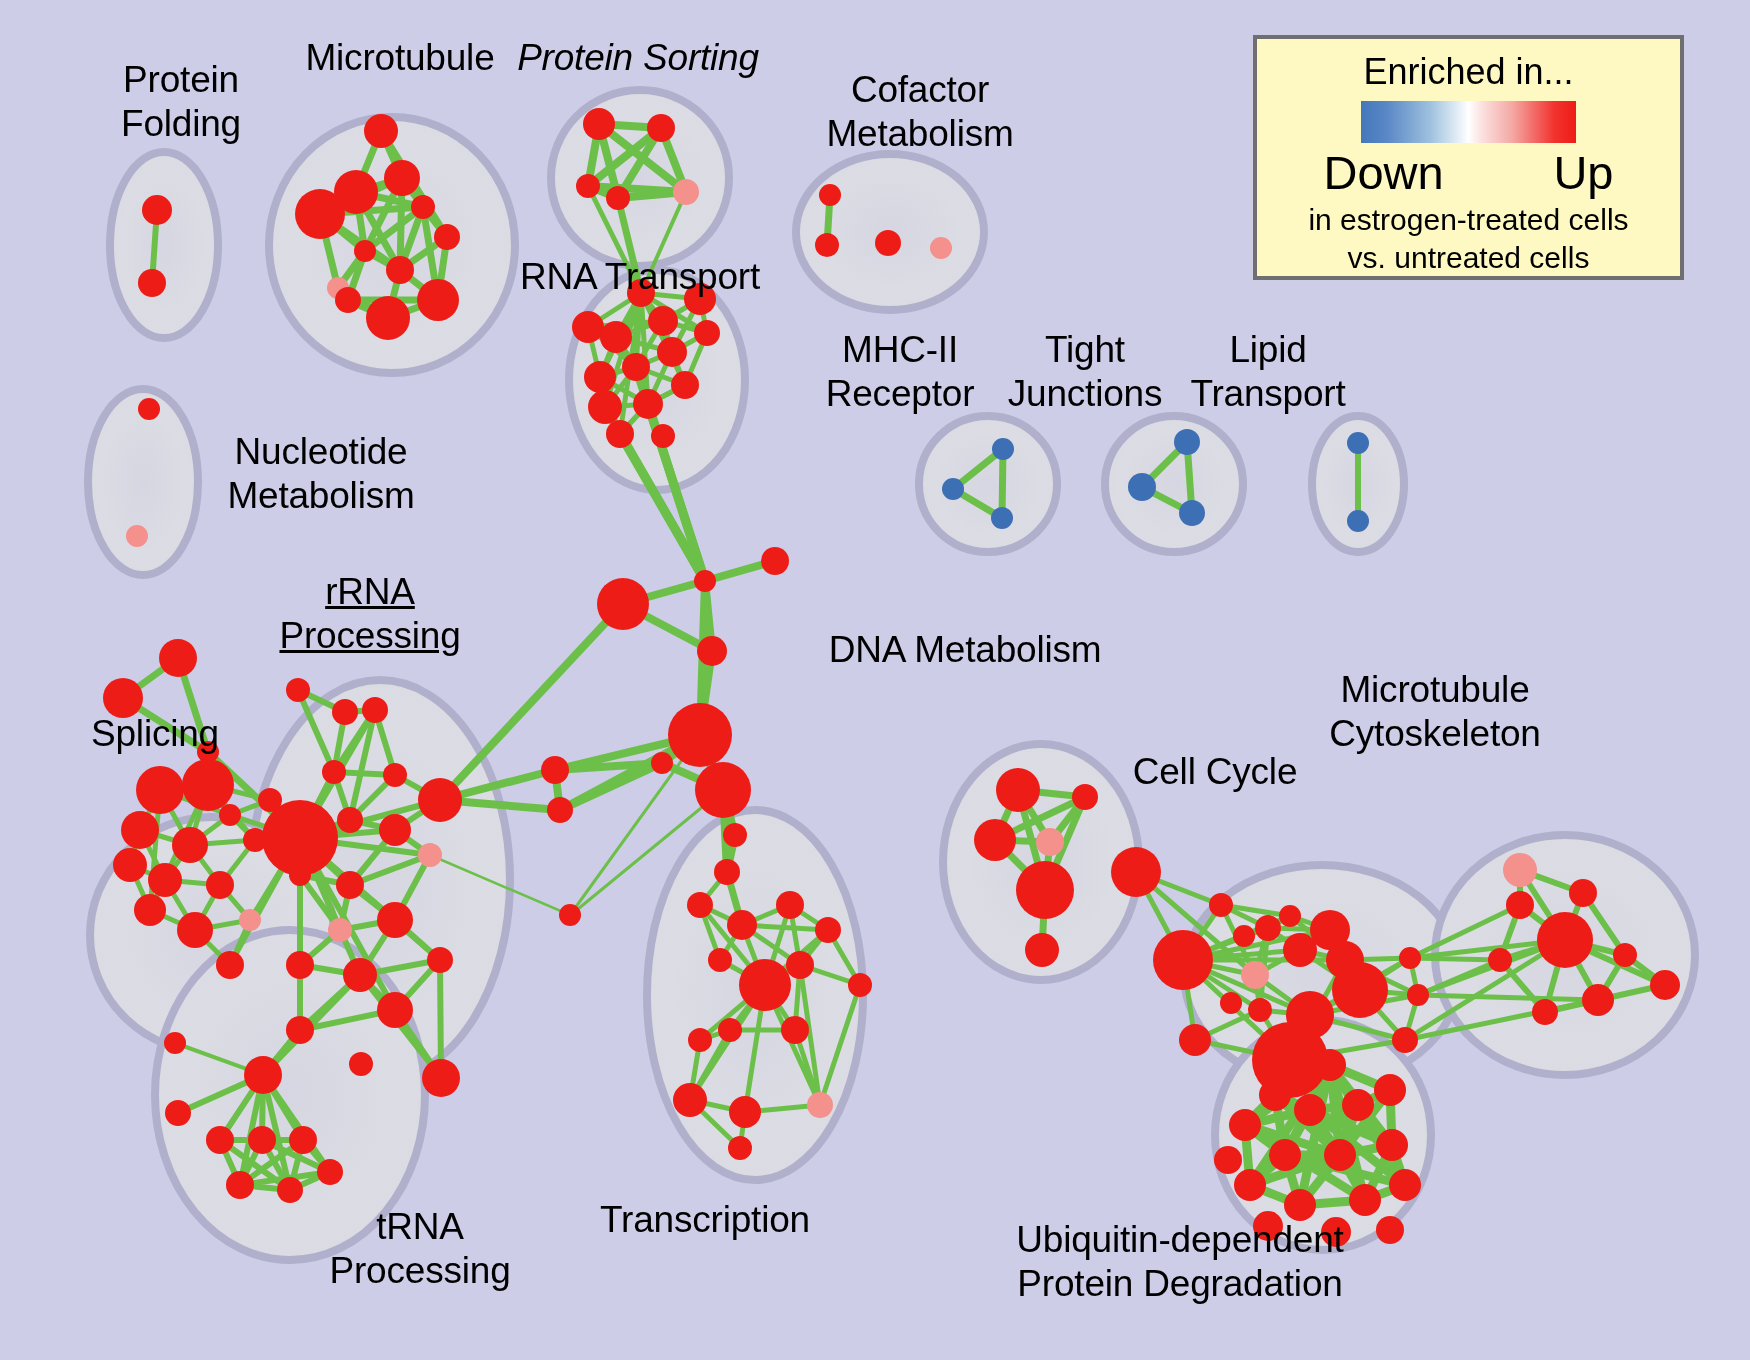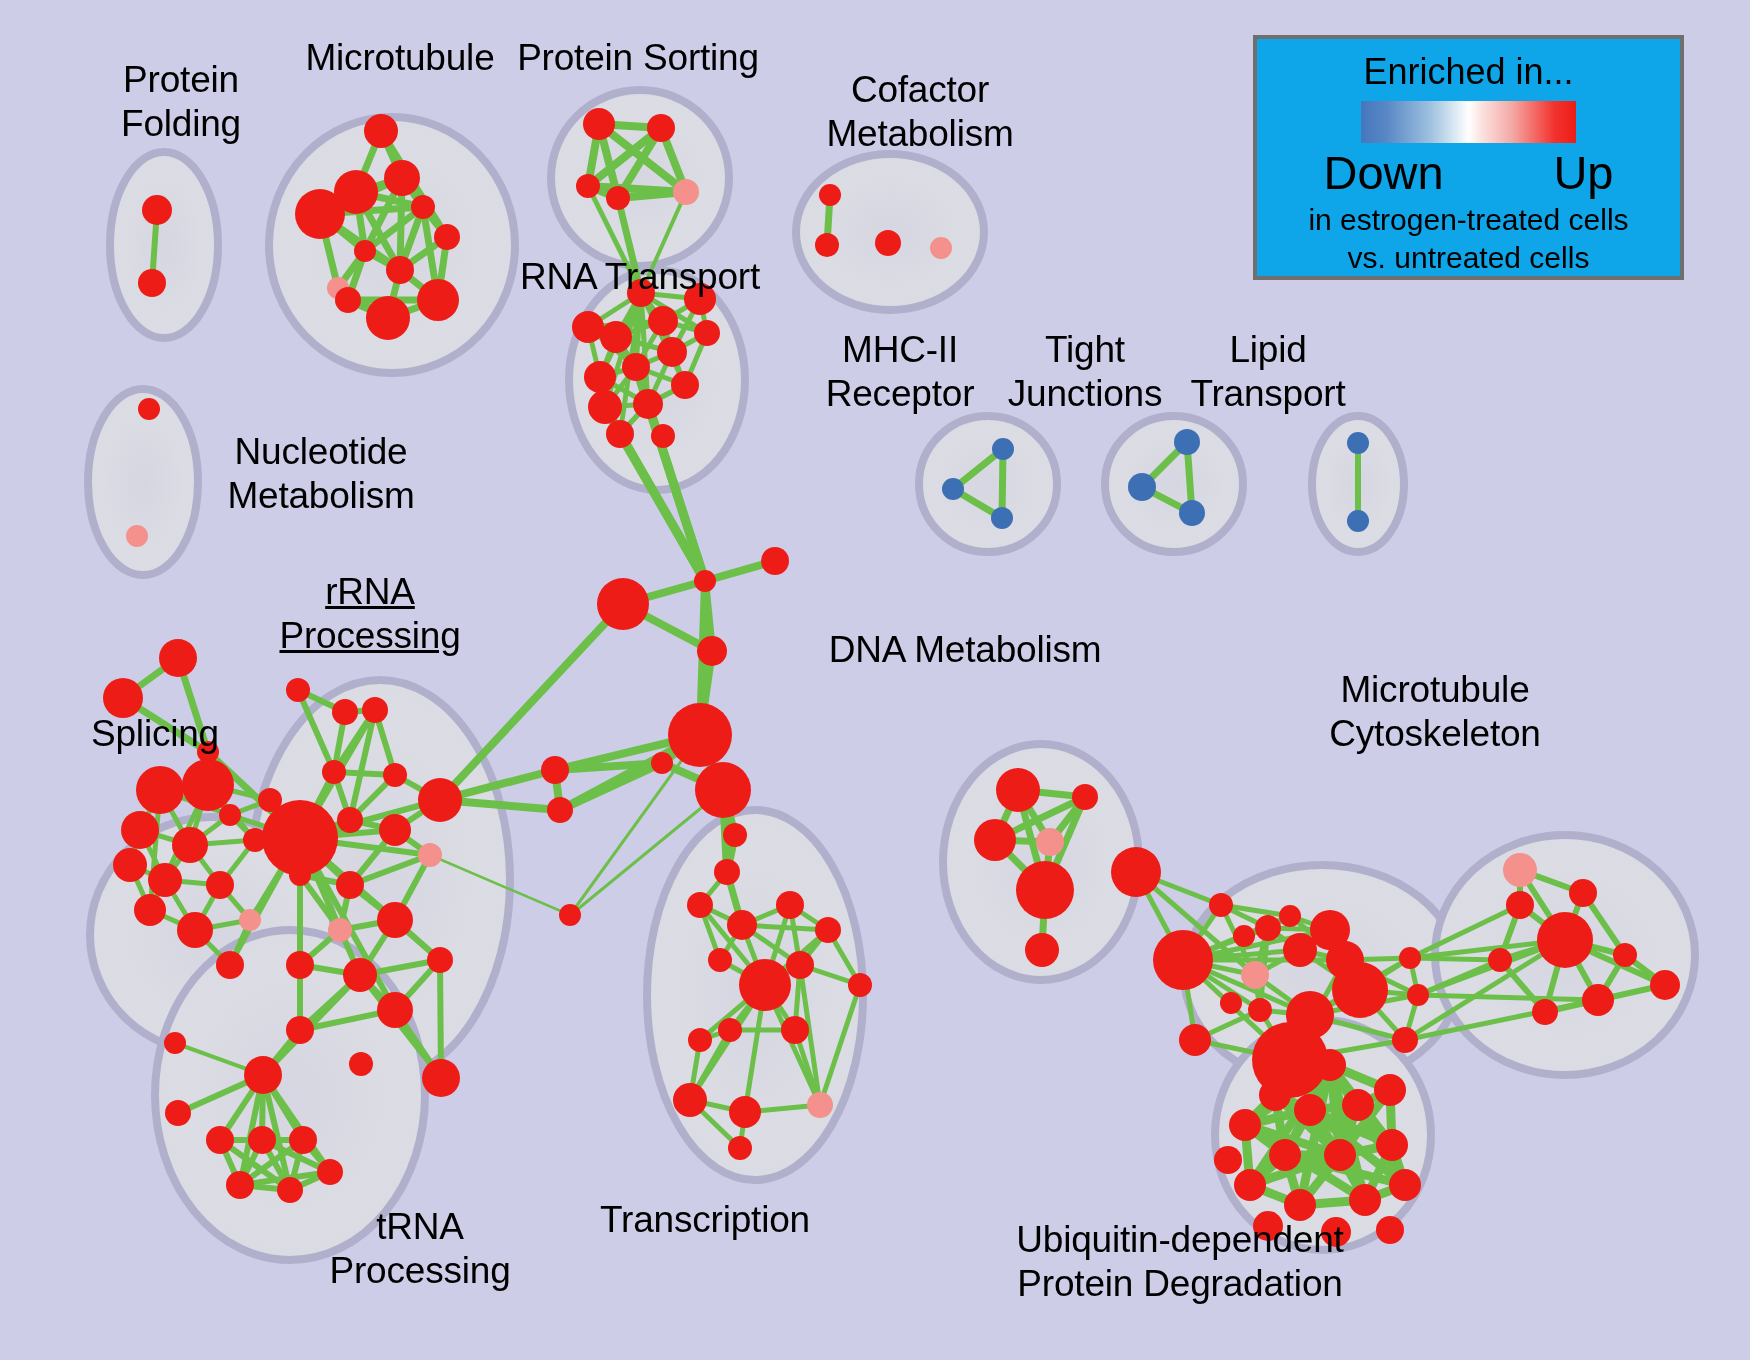--- a/index.html
+++ b/index.html
@@ -22,21 +22,21 @@
     white-space:pre;
     text-align:center;
     letter-spacing:-0.2px;
   }
 
   
   #legend{
     position:absolute;
     left:1253px;top:35px;
     width:431px;height:245px;
-    background:#0ea5e9;
+    background:#fef9c3;
     border:4px solid #6f6f6f;
     box-sizing:border-box;
     display:flex;flex-direction:column;align-items:center;
     padding-top:12px;
   }
   #legend .lg-title{font-size:36px;color:#000;margin-bottom:8px;}
   #legend .lg-bar{
     width:215px;height:49px;
     background:linear-gradient(to right,#4477bb 0%,#5a88c6 12%,#9dc0de 32%,#ddeaf4 44%,#ffffff 50%,#fbe2e0 56%,#f4aaa6 70%,#f2322e 90%,#ee1c16 100%);
   }
@@ -749,38 +749,39 @@
       <circle cx="1268" cy="1226" r="15" fill="#ee1c16"></circle>
       <circle cx="1336" cy="1232" r="15" fill="#ee1c16"></circle>
       <circle cx="1390" cy="1230" r="14" fill="#ee1c16"></circle>
       <circle cx="1228" cy="1160" r="14" fill="#ee1c16"></circle>
     </g>
   </svg>
 
   <div class="cluster-label" style="left:86px;  top:58px;  width:190px;">Protein
 Folding</div>
   <div class="cluster-label" style="left:280px; top:36px;  width:240px;">Microtubule</div>
-  <div class="cluster-label" style="left:498px; top:36px;  width:280px;">Protein Sorting</div>
+  <div class="cluster-label" style="left:498px; top:36px;  width:280px;font-style:italic;">Protein Sorting</div>
   <div class="cluster-label" style="left:800px; top:68px;  width:240px;">Cofactor
 Metabolism</div>
   <div class="cluster-label" style="left:500px; top:255px; width:280px;">RNA Transport</div>
   <div class="cluster-label" style="left:196px; top:430px; width:250px;">Nucleotide
 Metabolism</div>
   <div class="cluster-label" style="left:800px; top:328px; width:200px;">MHC-II
 Receptor</div>
   <div class="cluster-label" style="left:985px; top:328px; width:200px;text-align:center;">Tight
 Junctions</div>
   <div class="cluster-label" style="left:1168px;top:328px; width:200px;">Lipid
 Transport</div>
   <div class="cluster-label" style="left:260px; top:570px; width:220px;text-decoration:underline;">rRNA
 Processing</div>
   <div class="cluster-label" style="left:60px;  top:712px; width:190px;">Splicing</div>
   <div class="cluster-label" style="left:1305px;top:668px; width:260px;">Microtubule
 Cytoskeleton</div>
   <div class="cluster-label" style="left:820px; top:628px; width:290px;">DNA Metabolism</div>
+  <div class="cluster-label" style="left:1100px;top:750px; width:230px;">Cell Cycle</div>
   <div class="cluster-label" style="left:570px; top:1198px;width:270px;">Transcription</div>
   <div class="cluster-label" style="left:310px; top:1205px;width:220px;">tRNA
 Processing</div>
   <div class="cluster-label" style="left:985px; top:1218px;width:390px;">Ubiquitin-dependent
 Protein Degradation</div>
 
   <div id="legend">
     <div class="lg-title">Enriched in...</div>
     <div class="lg-bar"></div>
     <div class="lg-ends">

